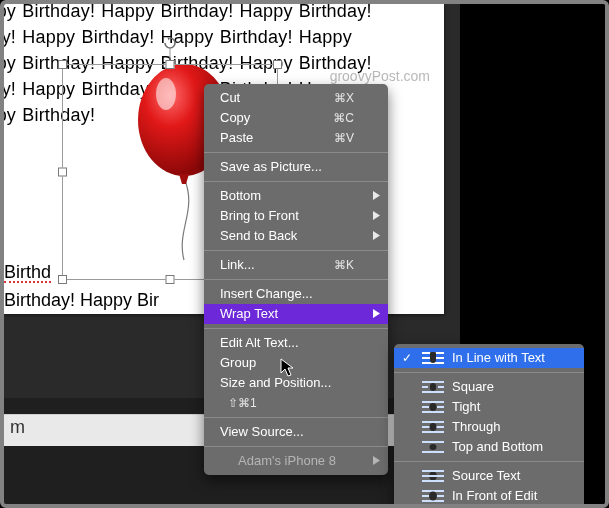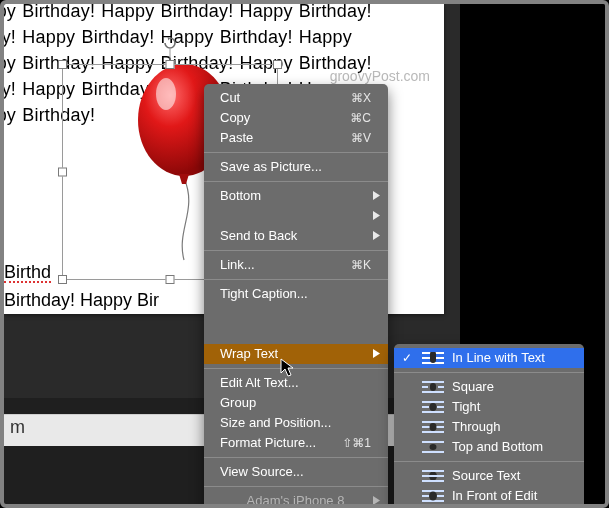--- a/index.html
+++ b/index.html
@@ -83,30 +83,30 @@
     position: absolute; width: 184px;
     background: #6c6c6c; color: #fff;
     border-radius: 5px; padding: 4px 0;
     box-shadow: 0 6px 14px rgba(0,0,0,.5);
     font-size: 13px;
   }
   #context-menu { left: 200px; top: 80px; }
   .menu-item {
     position: relative;
     height: 20px; line-height: 20px;
-    padding: 0 17px 0 16px; white-space: nowrap;
+    padding: 0 34px 0 16px; white-space: nowrap;
     display: flex; align-items: center;
   }
   .menu-item .label { flex: 1 1 auto; }
   .menu-item .shortcut { color: #e6e6e6; font-size: 12px; margin-left: 8px; }
   .menu-item .chev {
     position: absolute; right: 8px; top: 50%; transform: translateY(-50%);
   }
   .menu-item.disabled { color: #b5b5b5; text-align: center; }
-  .menu-item.hl { background: #a16207; margin-top: 40px; }
+  .menu-item.hl { background: #6d28d9; }
   .menu-sep { height: 1px; margin: 4px 0; background: #8b8b8b; }
 
   
   #wrap-submenu { left: 390px; top: 340px; width: 190px; }
   .sub-item {
     position: relative; height: 20px; line-height: 20px;
     padding: 0 10px 0 28px; display: flex; align-items: center; gap: 8px;
   }
   .sub-item.hl { background: #2f6fec; }
   .check {
@@ -198,20 +198,21 @@
     <div class="menu-sep"></div>
     <div class="menu-item">
       <span class="label">Bottom</span>
       <span class="chev">
         <svg width="7" height="9">
             <path d="M0 0 L7 4.5 L0 9 Z" fill="#e9e9e9"></path>
           </svg>
       </span>
     </div>
     <div class="menu-item">
+      <span class="label">Bring to Front</span>
       <span class="chev">
         <svg width="7" height="9">
             <path d="M0 0 L7 4.5 L0 9 Z" fill="#e9e9e9"></path>
           </svg>
       </span>
     </div>
     <div class="menu-item">
       <span class="label">Send to Back</span>
       <span class="chev">
         <svg width="7" height="9">
@@ -219,42 +220,41 @@
           </svg>
       </span>
     </div>
     <div class="menu-sep"></div>
     <div class="menu-item">
       <span class="label">Link...</span>
       <span class="shortcut">⌘K</span>
     </div>
     <div class="menu-sep"></div>
     <div class="menu-item">
-      <span class="label">Tight Caption...</span>
+      <span class="label">Insert Change...</span>
     </div>
     <div class="menu-item hl">
       <span class="label">Wrap Text</span>
       <span class="chev">
         <svg width="7" height="9">
             <path d="M0 0 L7 4.5 L0 9 Z" fill="#fff"></path>
           </svg>
       </span>
     </div>
     <div class="menu-sep"></div>
     <div class="menu-item">
       <span class="label">Edit Alt Text...</span>
     </div>
     <div class="menu-item">
       <span class="label">Group</span>
     </div>
     <div class="menu-item">
       <span class="label">Size and Position...</span>
     </div>
     <div class="menu-item">
-      <span class="label">Format Picture...</span>
       <span class="shortcut">⇧⌘1</span>
     </div>
     <div class="menu-sep"></div>
     <div class="menu-item">
       <span class="label">View Source...</span>
     </div>
     <div class="menu-sep"></div>
     <div class="menu-item disabled">
       <span class="label">Adam's iPhone 8</span>
       <span class="chev">

